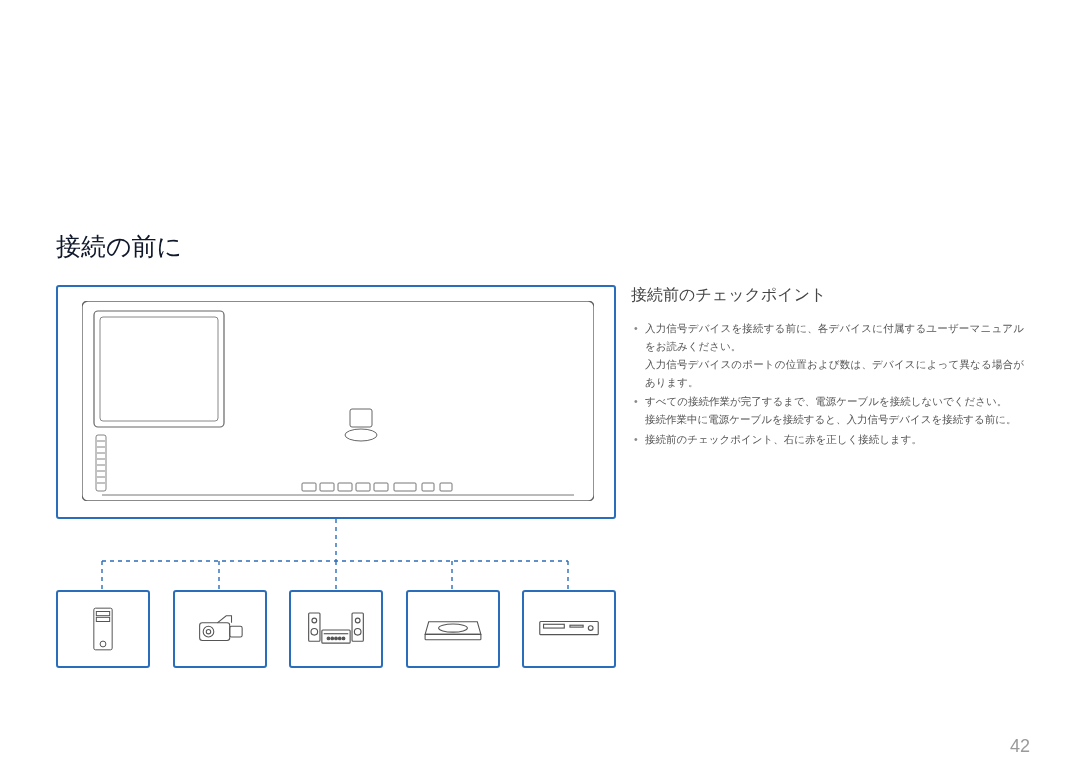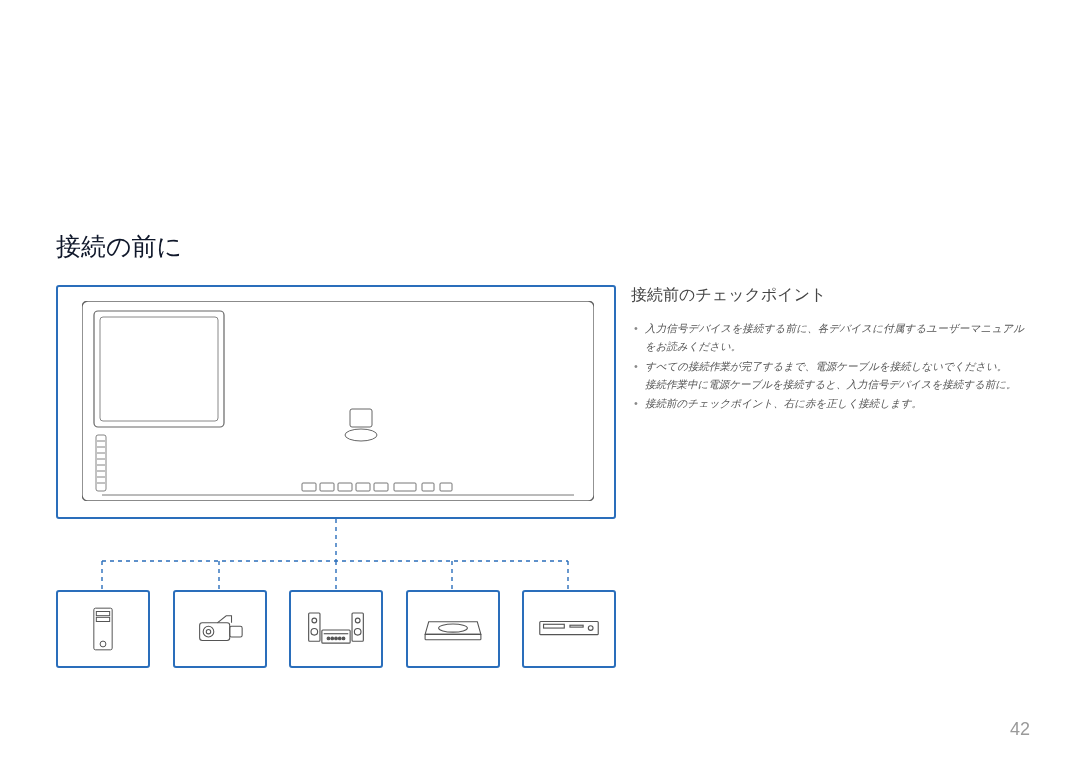--- a/index.html
+++ b/index.html
@@ -48,21 +48,20 @@
     padding-left: 0;
   }
   ul.points li {
     position: relative;
     padding-left: 14px;
     font-size: 10.5px;
     line-height: 1.7;
     color: #555;
     margin-bottom: 2px;
     text-align: justify;
-    font-style: italic;
   }
   ul.points li::before {
     content: "•";
     position: absolute;
     left: 3px;
     top: 0;
     color: #888;
   }
   ul.points li .sub {
     display: block;
@@ -101,21 +100,21 @@
     border-radius: 3px;
     display: flex;
     align-items: center;
     justify-content: center;
     background: #fff;
   }
   .device-box svg { display: block; }
   .page-num {
     position: absolute;
     right: 50px;
-    bottom: 23px;
+    bottom: 6px;
     color: #9a9a9a;
     font-size: 18px;
   }
   
   .connectors {
     position: absolute;
     top: 0; left: 0;
     width: 560px; height: 360px;
     pointer-events: none;
   }
@@ -248,20 +247,21 @@
           </div>
         </div>
       </div>
     </div>
 
     <div class="right-col">
       <h2>接続前のチェックポイント</h2>
       <ul class="points">
         <li>
           <span>入力信号デバイスを接続する前に、各デバイスに付属するユーザーマニュアルをお読みください。</span>
+          <span class="sub">入力信号デバイスのポートの位置および数は、デバイスによって異なる場合があります。</span>
         </li>
         <li>
           <span>すべての接続作業が完了するまで、電源ケーブルを接続しないでください。</span>
           <span class="sub">接続作業中に電源ケーブルを接続すると、入力信号デバイスを接続する前に。</span>
         </li>
         <li>
           <span>接続前のチェックポイント、右に赤を正しく接続します。</span>
         </li>
       </ul>
     </div>

